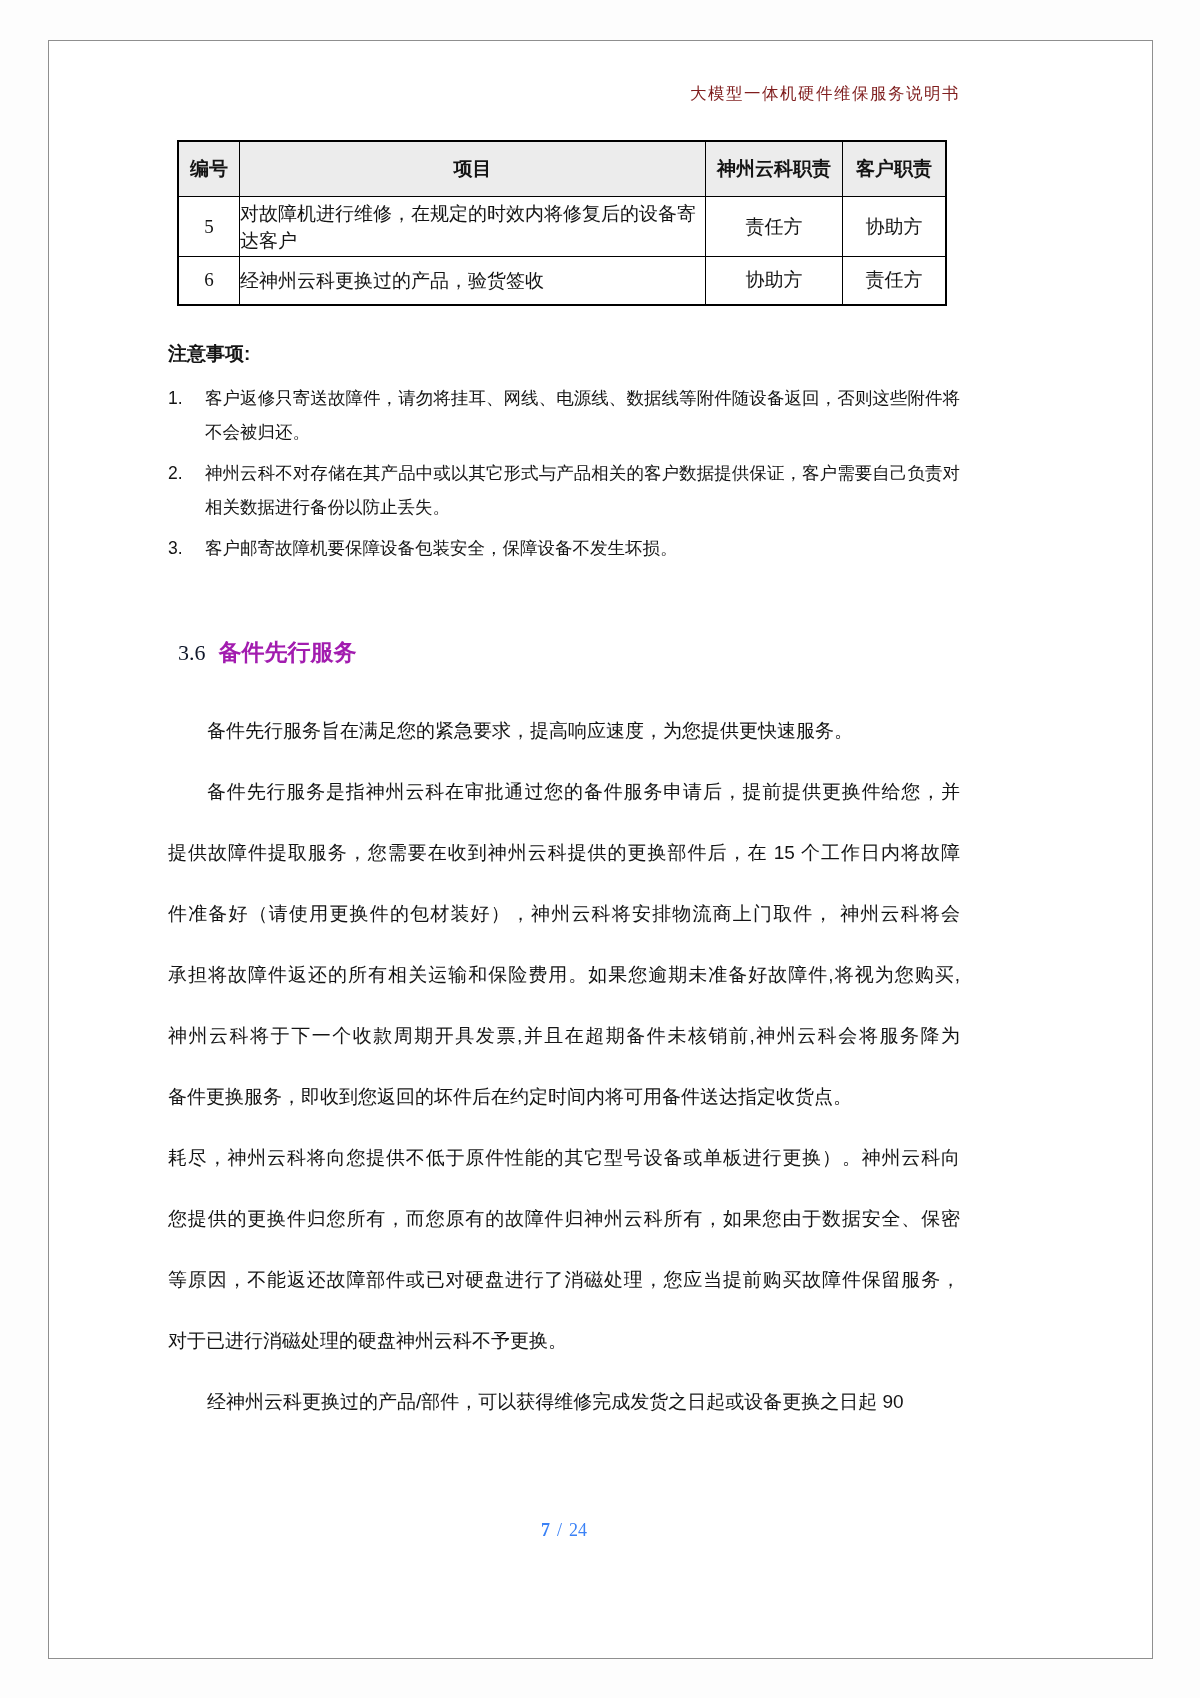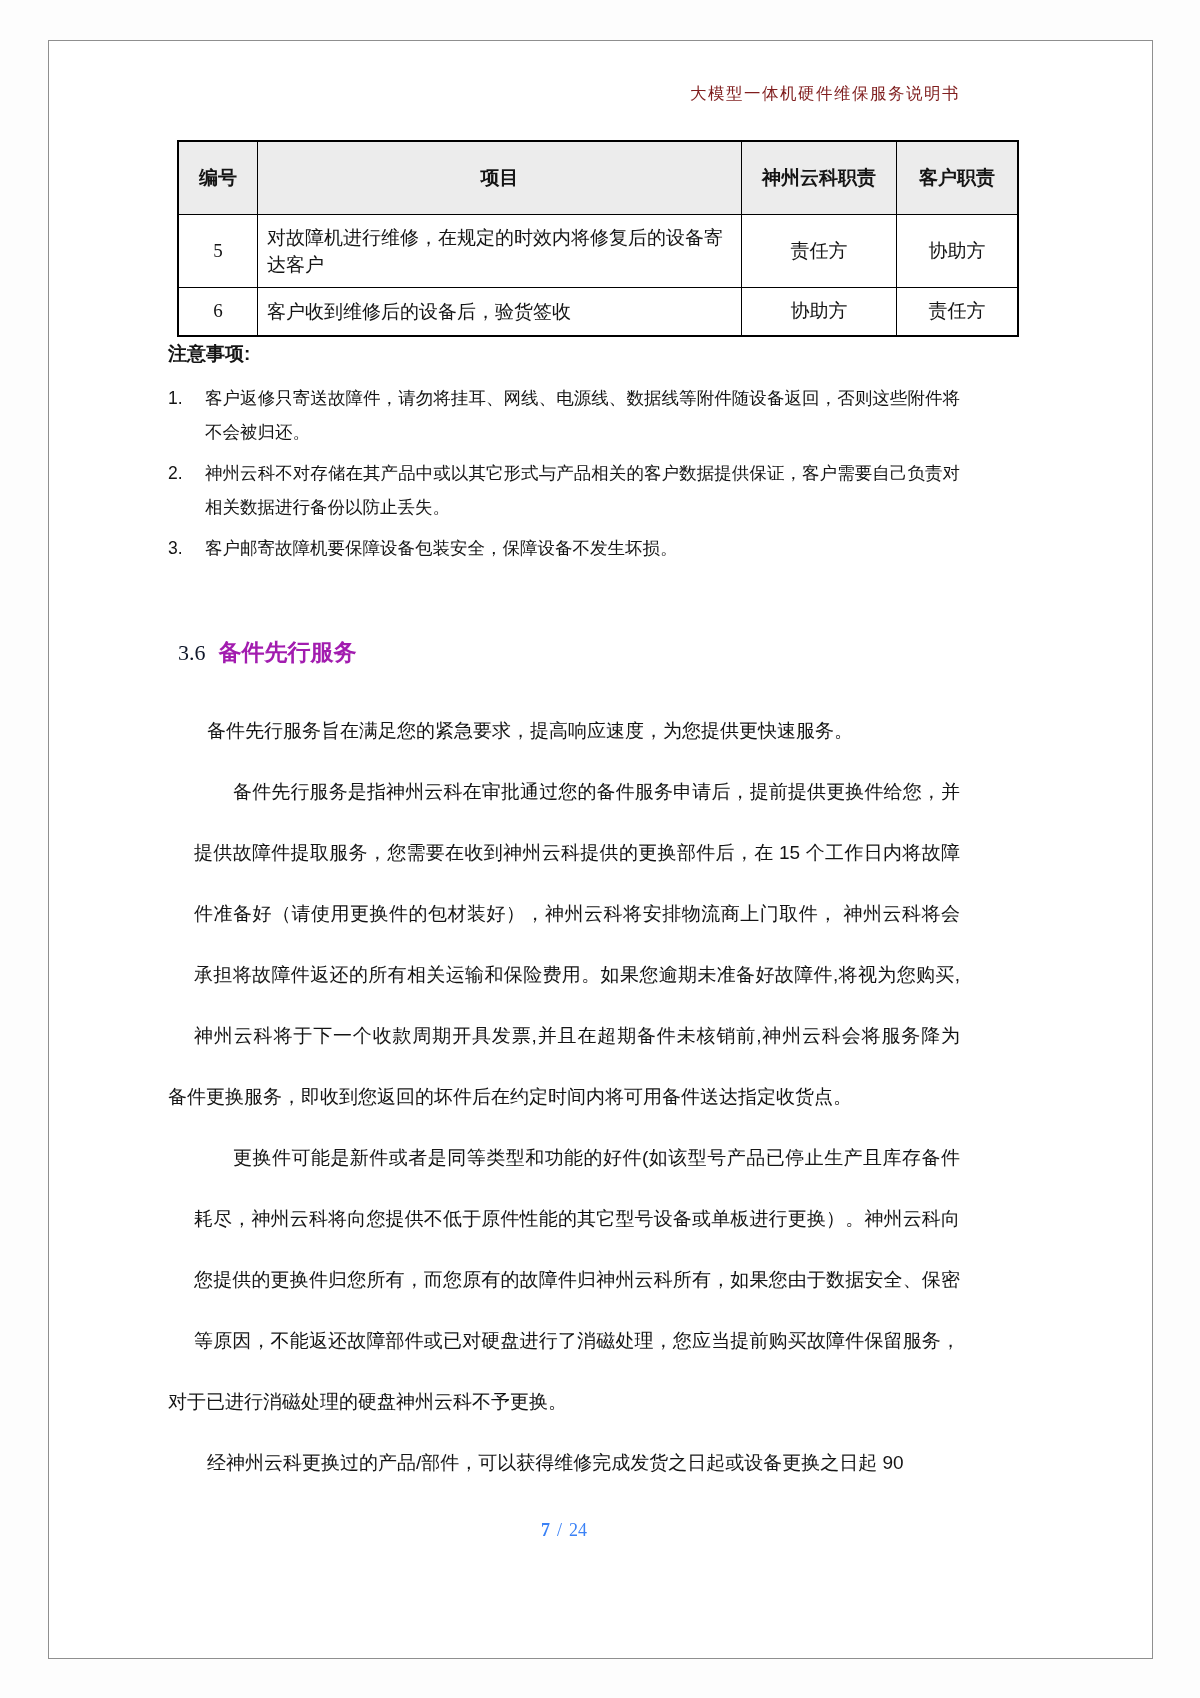--- a/index.html
+++ b/index.html
@@ -13,21 +13,21 @@
   }
   .doc-header {
     position:absolute; left:240px; top:83px; width:720px; text-align:right;
     font-family:"Liberation Serif", serif; font-size:16.5px; color:#7f1d1d;
     letter-spacing:1.5px;
   }
   table.resp {
     position:absolute; left:177px; top:140px; width:764px;
     border-collapse:collapse; table-layout:fixed; border:2px solid #000;
   }
-  table.resp th, table.resp td { border:1px solid #000; padding:9px; }
+  table.resp th, table.resp td { border:1px solid #000; padding:0; }
   table.resp th {
     background:#ececec; font-weight:bold; font-size:19px; height:54px;
     text-align:center; vertical-align:middle;
   }
   tr.row-a { height:60px; }
   tr.row-b { height:48px; }
   td.cell-no {
     text-align:center; vertical-align:middle;
     font-family:"Liberation Serif", serif; font-size:19px;
   }
@@ -46,21 +46,21 @@
   .note-num { flex:none; width:37px; }
   .note-text { flex:1; text-align:justify; }
 
   .sec-heading { position:absolute; left:178px; top:636px; height:32px; line-height:32px; }
   .sec-num { font-family:"Liberation Serif", serif; font-size:22px; color:#0f172a; }
   .sec-title { font-size:23px; font-weight:bold; margin-left:13px; color:#a21caf; }
 
   .body-lines { position:absolute; left:168px; top:700px; width:792px; font-size:19px; }
   .line { height:61px; line-height:61px; }
   .line.indent { text-indent:39px; }
-  .line.stretch { text-align:justify; text-align-last:justify;margin-left:26px; }
+  .line.stretch { text-align:justify; text-align-last:justify; }
 
   .page-footer {
     position:absolute; left:168px; top:1520px; width:792px; text-align:center;
     font-family:"Liberation Serif", serif; font-size:18px; color:#3b82f6;
   }
   .page-footer .num { font-weight:bold; }
   .page-footer .sep { padding:0 7px; }
 </style>
 </head>
 <body>
@@ -81,21 +81,21 @@
     </thead>
     <tbody>
       <tr class="row-a">
         <td class="cell-no">5</td>
         <td class="cell-item">对故障机进行维修，在规定的时效内将修复后的设备寄达客户</td>
         <td class="cell-role">责任方</td>
         <td class="cell-role">协助方</td>
       </tr>
       <tr class="row-b">
         <td class="cell-no">6</td>
-        <td class="cell-item">客户收到维修后的设备后，验货签收</td>
+        <td class="cell-item">经神州云科更换过的产品，验货签收</td>
         <td class="cell-role">协助方</td>
         <td class="cell-role">责任方</td>
       </tr>
     </tbody>
   </table>
 
   <div class="notes-title">注意事项:</div>
 
   <div class="notes">
     <div class="note-item">
@@ -117,21 +117,20 @@
   </div>
 
   <div class="body-lines">
     <div class="line indent">备件先行服务旨在满足您的紧急要求，提高响应速度，为您提供更快速服务。</div>
     <div class="line indent stretch">备件先行服务是指神州云科在审批通过您的备件服务申请后，提前提供更换件给您，并</div>
     <div class="line stretch">提供故障件提取服务，您需要在收到神州云科提供的更换部件后，在 15 个工作日内将故障</div>
     <div class="line stretch">件准备好（请使用更换件的包材装好），神州云科将安排物流商上门取件， 神州云科将会</div>
     <div class="line stretch">承担将故障件返还的所有相关运输和保险费用。如果您逾期未准备好故障件,将视为您购买,</div>
     <div class="line stretch">神州云科将于下一个收款周期开具发票,并且在超期备件未核销前,神州云科会将服务降为</div>
     <div class="line">备件更换服务，即收到您返回的坏件后在约定时间内将可用备件送达指定收货点。</div>
-    <div class="line indent stretch">更换件可能是新件或者是同等类型和功能的好件(如该型号产品已停止生产且库存备件</div>
     <div class="line stretch">耗尽，神州云科将向您提供不低于原件性能的其它型号设备或单板进行更换）。神州云科向</div>
     <div class="line stretch">您提供的更换件归您所有，而您原有的故障件归神州云科所有，如果您由于数据安全、保密</div>
     <div class="line stretch">等原因，不能返还故障部件或已对硬盘进行了消磁处理，您应当提前购买故障件保留服务，</div>
     <div class="line">对于已进行消磁处理的硬盘神州云科不予更换。</div>
     <div class="line indent">经神州云科更换过的产品/部件，可以获得维修完成发货之日起或设备更换之日起 90</div>
   </div>
 
   <div class="page-footer">
     <span class="num">7</span><span class="sep">/</span><span class="tot">24</span>
   </div>

